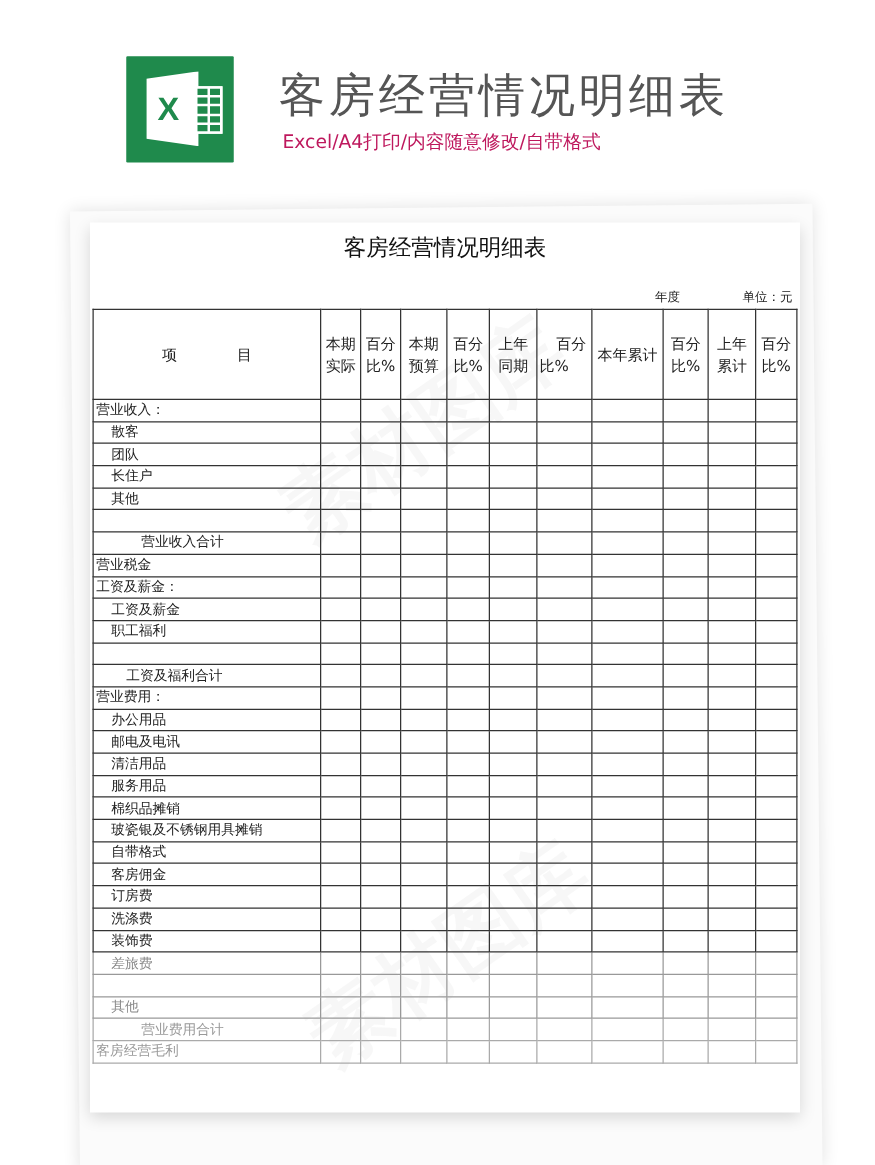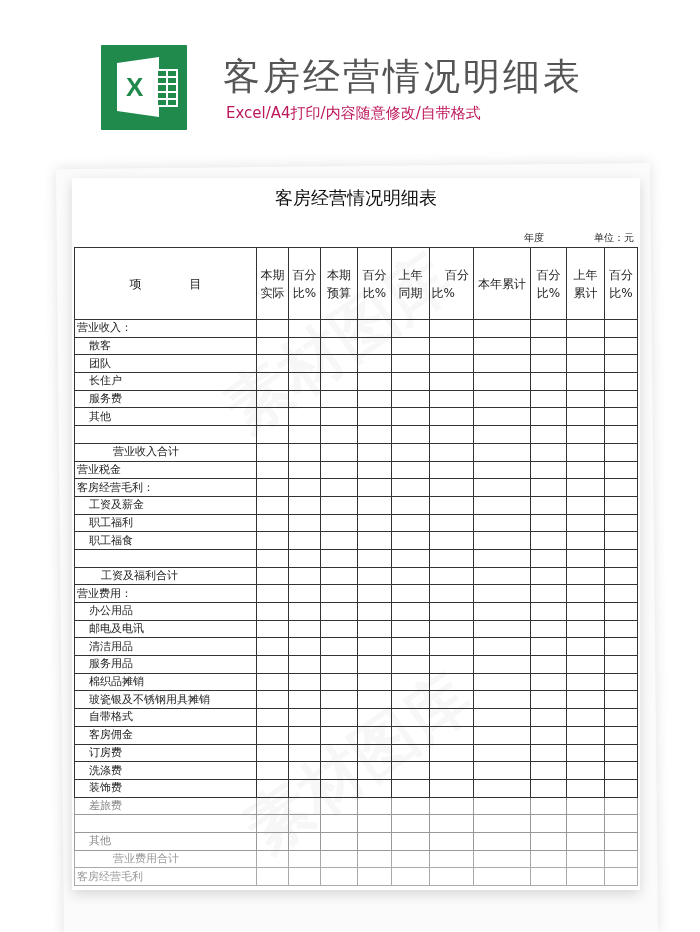--- a/index.html
+++ b/index.html
@@ -191,33 +191,20 @@
         <td></td>
         <td></td>
         <td></td>
         <td></td>
         <td></td>
         <td></td>
         <td></td>
         <td></td>
       </tr>
       <tr>
-        <td class="indent1">服务费</td>
-        <td></td>
-        <td></td>
-        <td></td>
-        <td></td>
-        <td></td>
-        <td></td>
-        <td></td>
-        <td></td>
-        <td></td>
-        <td></td>
-      </tr>
-      <tr>
         <td class="indent1">其他</td>
         <td></td>
         <td></td>
         <td></td>
         <td></td>
         <td></td>
         <td></td>
         <td></td>
         <td></td>
         <td></td>
@@ -256,21 +243,21 @@
         <td></td>
         <td></td>
         <td></td>
         <td></td>
         <td></td>
         <td></td>
         <td></td>
         <td></td>
       </tr>
       <tr>
-        <td>客房经营毛利：</td>
+        <td>工资及薪金：</td>
         <td></td>
         <td></td>
         <td></td>
         <td></td>
         <td></td>
         <td></td>
         <td></td>
         <td></td>
         <td></td>
         <td></td>
@@ -283,33 +270,20 @@
         <td></td>
         <td></td>
         <td></td>
         <td></td>
         <td></td>
         <td></td>
         <td></td>
       </tr>
       <tr>
         <td class="indent1">职工福利</td>
-        <td></td>
-        <td></td>
-        <td></td>
-        <td></td>
-        <td></td>
-        <td></td>
-        <td></td>
-        <td></td>
-        <td></td>
-        <td></td>
-      </tr>
-      <tr>
-        <td class="indent1">职工福食</td>
         <td></td>
         <td></td>
         <td></td>
         <td></td>
         <td></td>
         <td></td>
         <td></td>
         <td></td>
         <td></td>
         <td></td>

